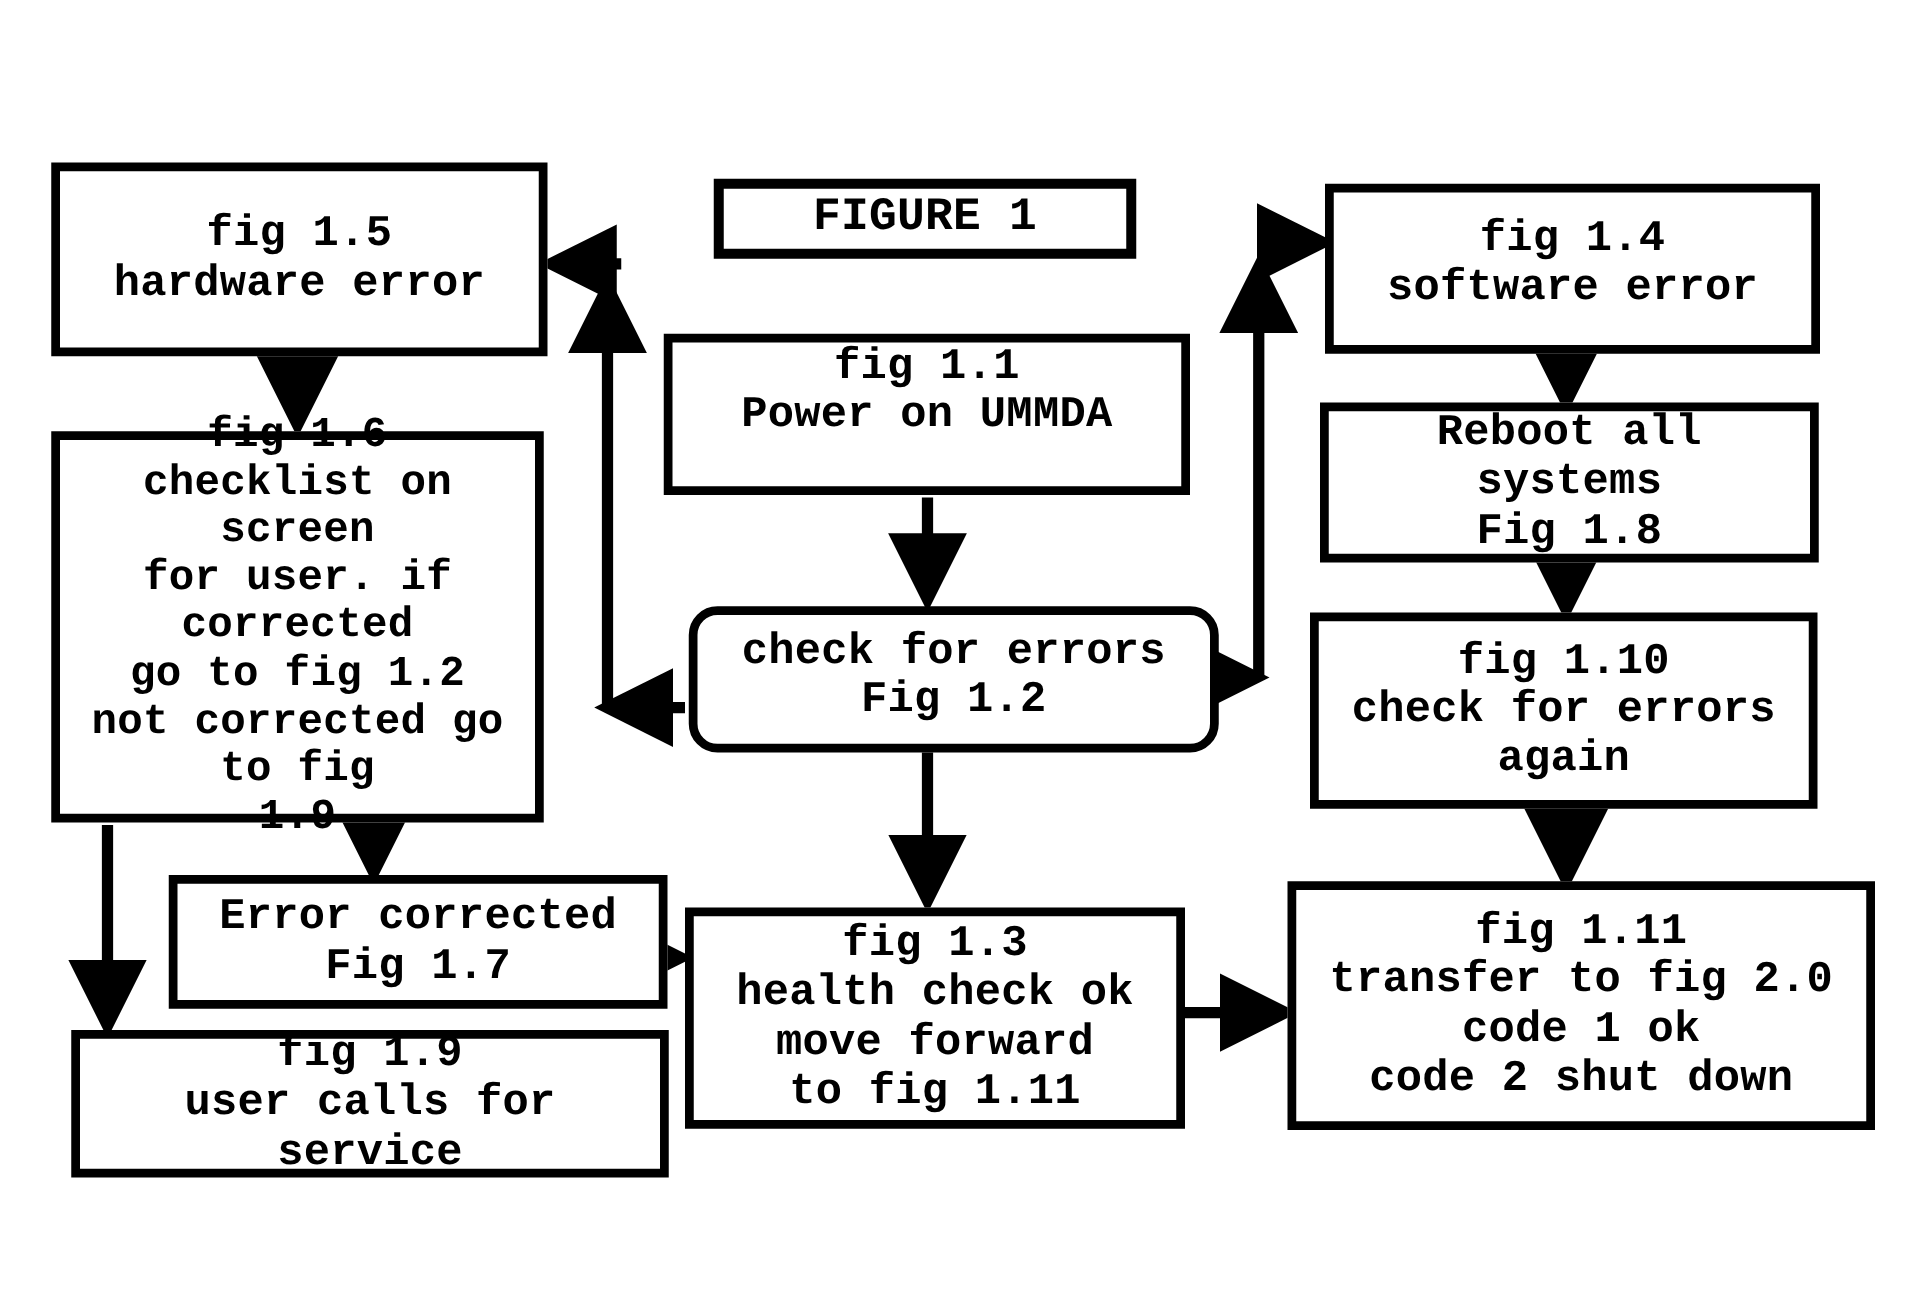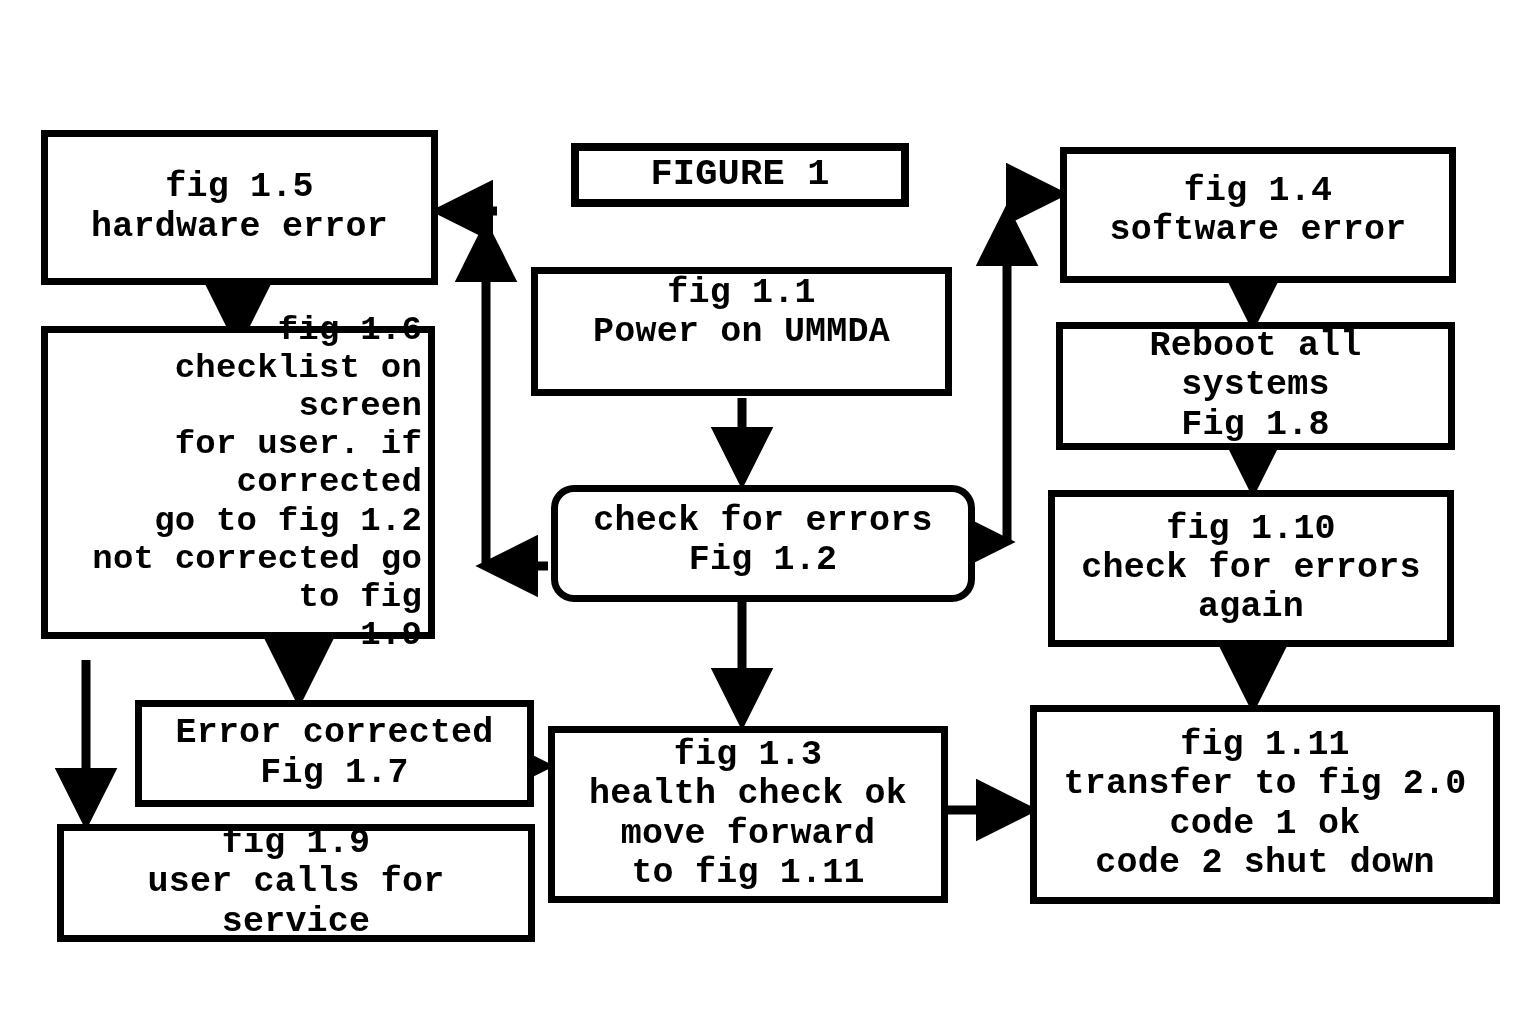--- a/index.html
+++ b/index.html
@@ -98,21 +98,21 @@
 
   <div class="node title-node" style="left:571px; top:143px; width:338px; height:64px;">
     <span class="label">FIGURE 1</span>
   </div>
 
   <div class="node align-center fs-35" style="left:41px; top:130px; width:397px; height:155px;">
     <span class="label">fig 1.5
 hardware error</span>
   </div>
 
-  <div class="node align-center fs-34" style="left:41px; top:326px; width:394px; height:313px;text-align:right;">
+  <div class="node align-center fs-34" style="left:41px; top:345px; width:394px; height:313px;">
     <span class="label">fig 1.6
 checklist on screen
 for user. if corrected
 go to fig 1.2
 not corrected go to fig
 1.9</span>
   </div>
 
   <div class="node align-center fs-35" style="left:135px; top:700px; width:399px; height:107px;">
     <span class="label">Error corrected

